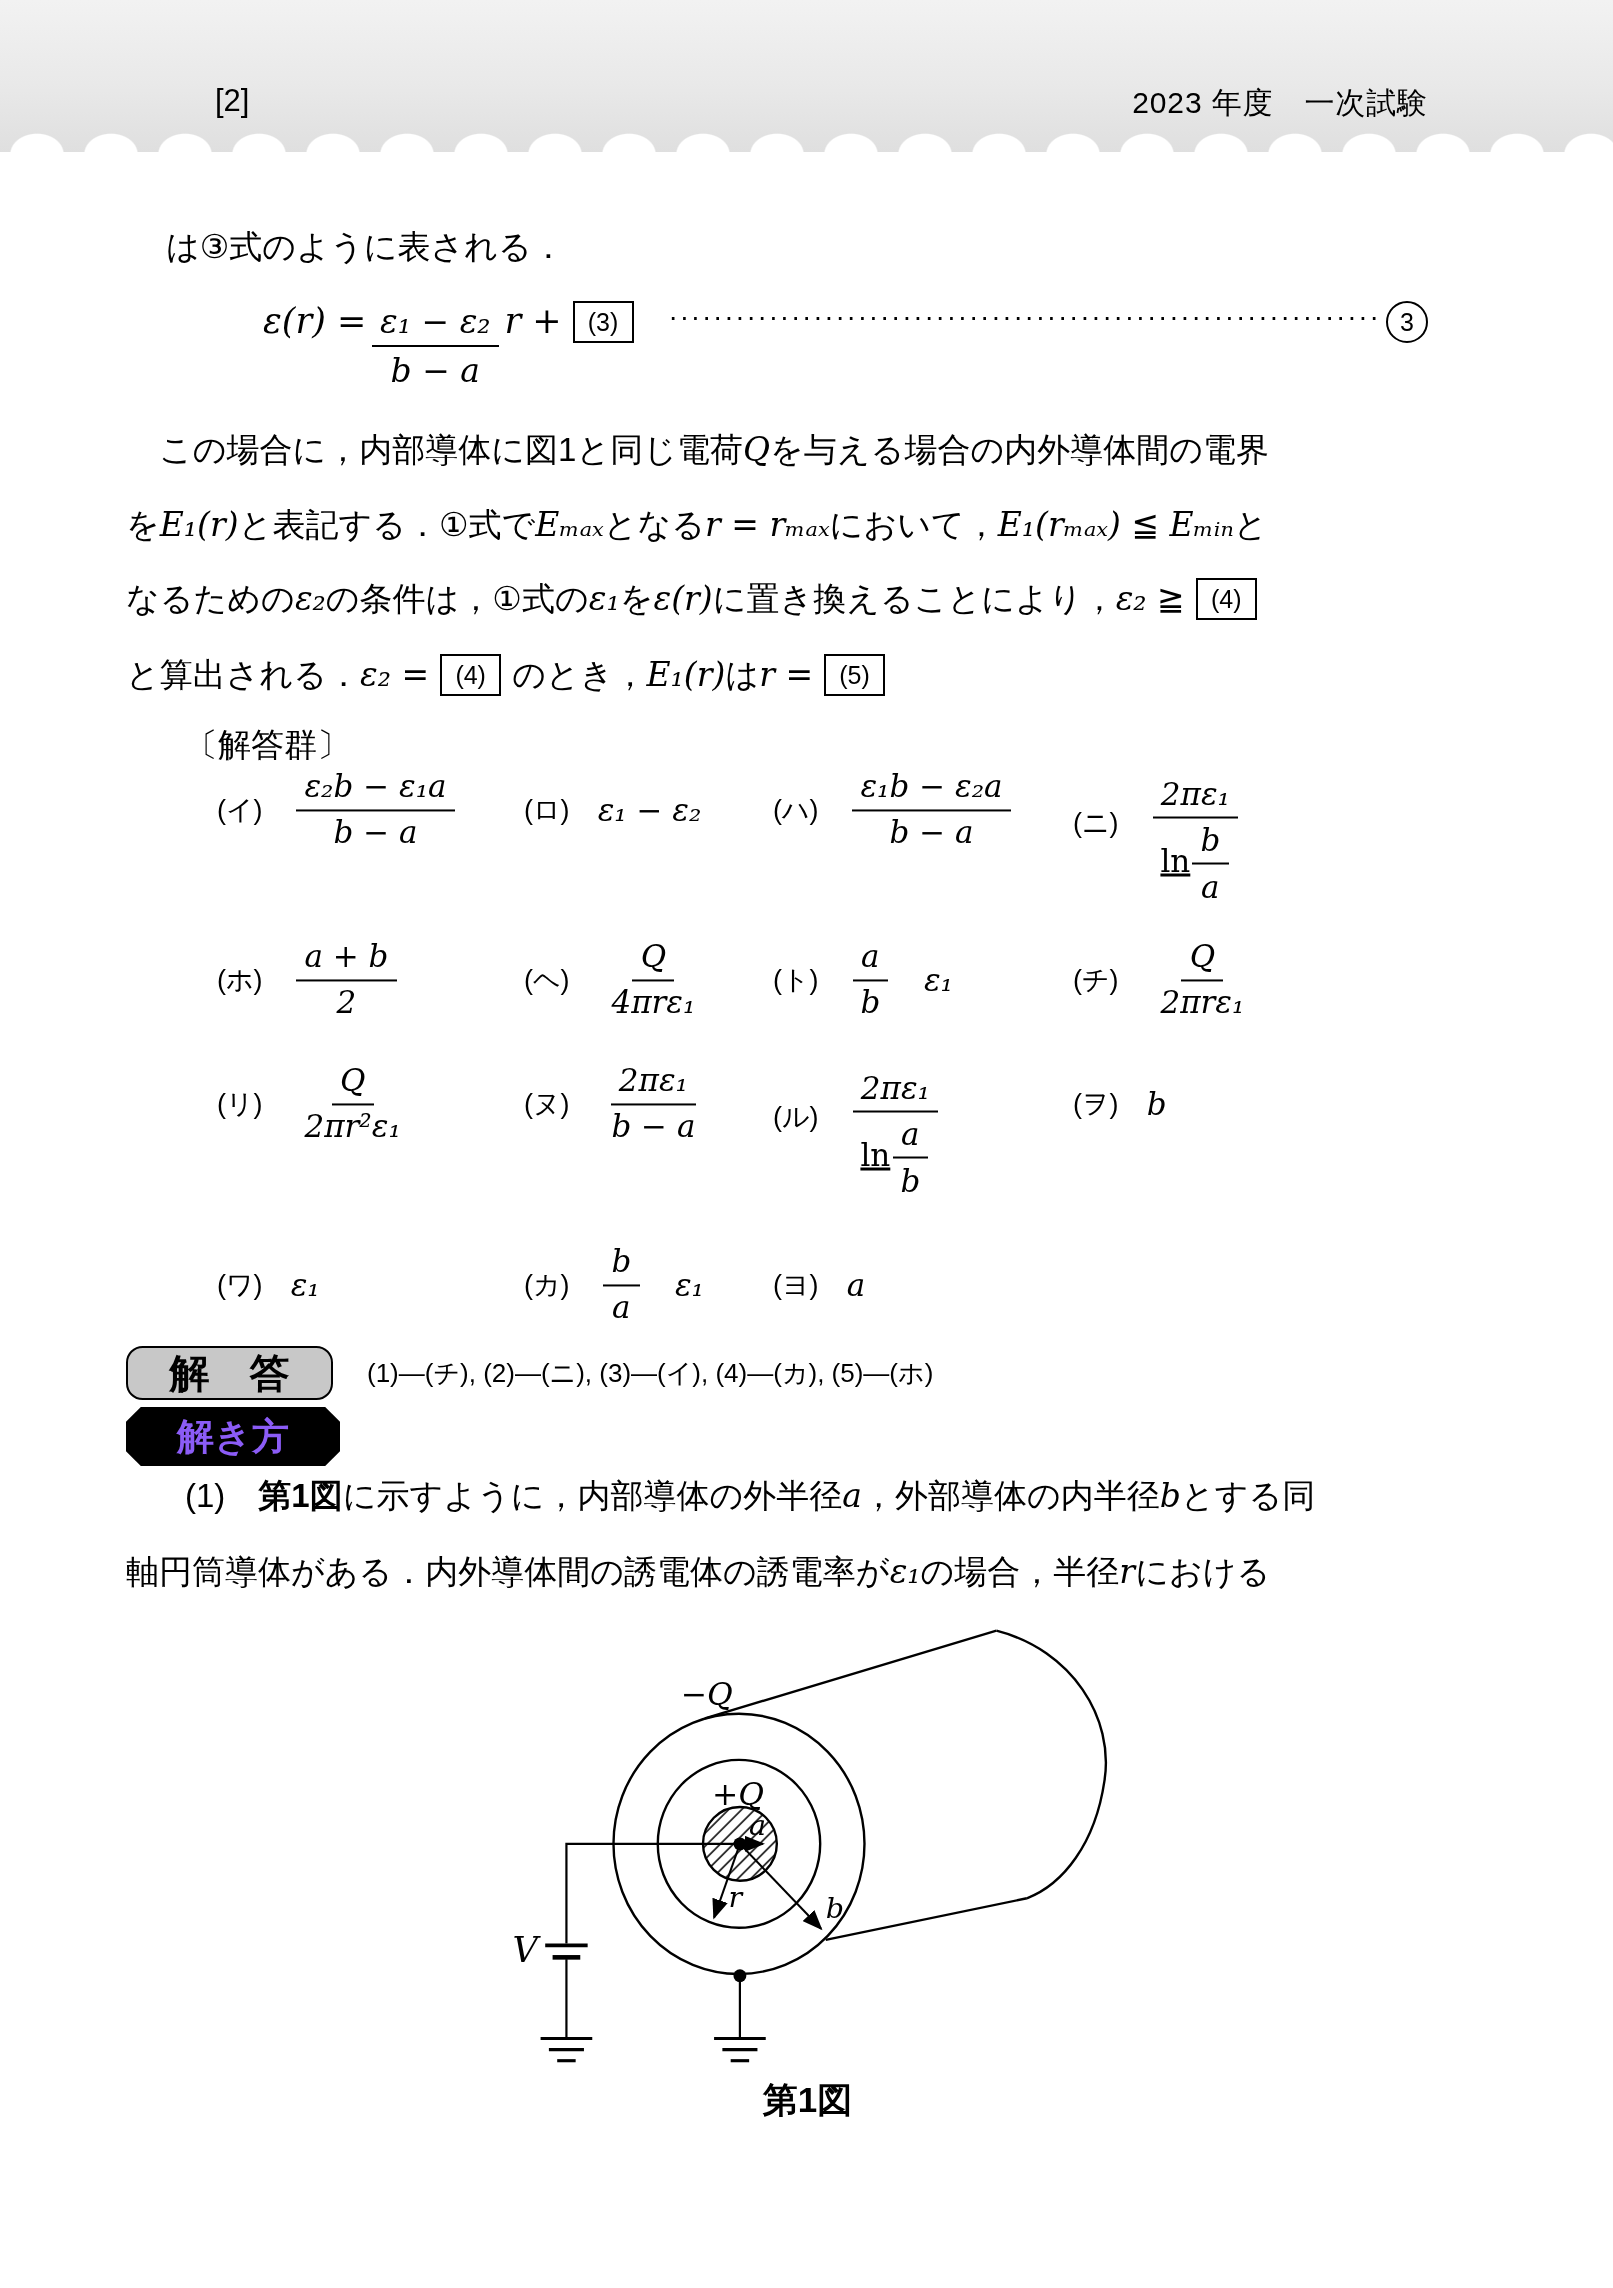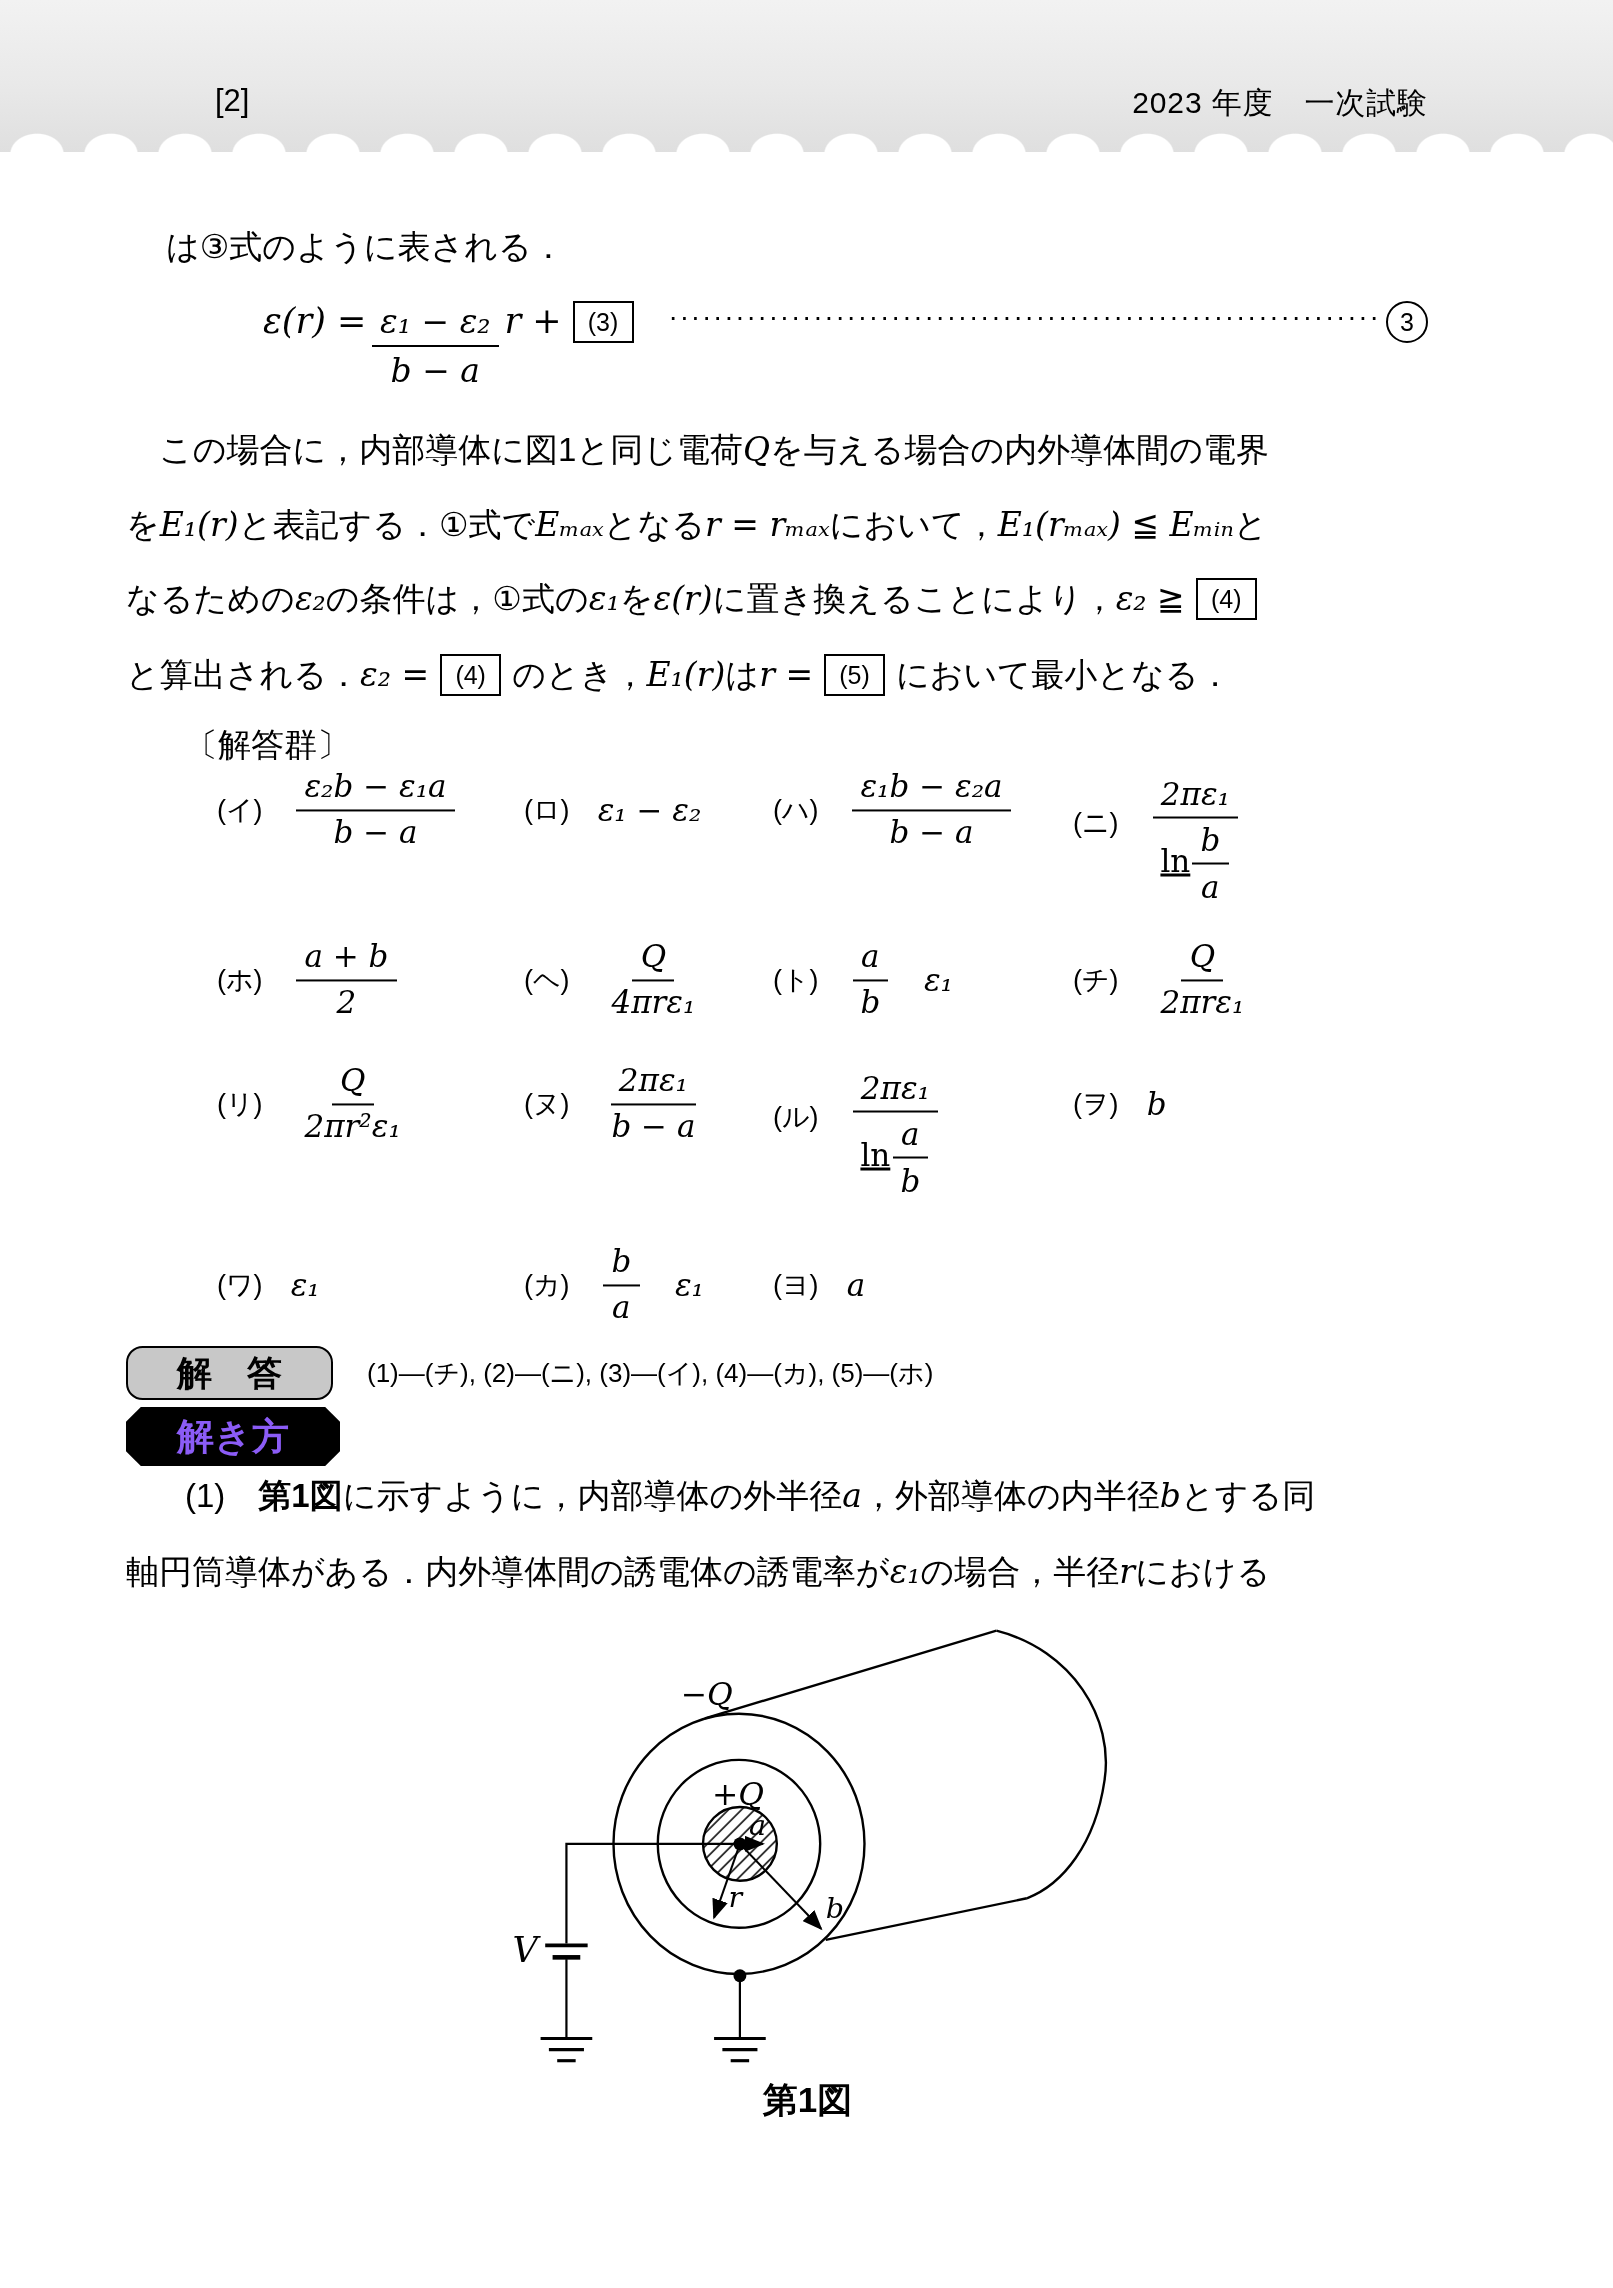--- a/index.html
+++ b/index.html
@@ -36,21 +36,21 @@
   .formula .frac{font-size:33px;}
   .leader{flex:1;overflow:hidden;white-space:nowrap;font-size:28px;letter-spacing:1.8px;margin:0 7.4px 0 24px;}
   
   .choice{position:absolute;display:flex;align-items:center;gap:28px;font-size:31px;transform:translateY(-50%);}
   .choice.tall{transform:translateY(-27%);align-items:flex-start;}
   .choice.tall .clabel{margin-top:29.5px;}
   .clabel{font-size:27px;font-family:"Liberation Sans","DejaVu Sans",sans-serif;flex:none;}
   
   .badge-ans{position:absolute;left:126px;top:1346px;width:207px;height:54px;background:#c8c8c8;
         border:2.8px solid #000;border-radius:16.6px;display:flex;align-items:center;justify-content:center;
-        font-size:35px;font-weight:bold;box-sizing:border-box;}
+        font-size:40px;font-weight:bold;box-sizing:border-box;}
   .ansline{position:absolute;left:367px;top:1346px;height:54px;display:flex;align-items:center;font-size:26px;}
   .badge-how{position:absolute;left:126px;top:1407px;width:214px;height:59px;background:#000;color:#8b5cf6;
         display:flex;align-items:center;justify-content:center;font-size:37px;font-weight:bold;
         clip-path:polygon(14.8px 0,calc(100% - 14.8px) 0,100% 14.8px,100% calc(100% - 14.8px),
                           calc(100% - 14.8px) 100%,14.8px 100%,0 calc(100% - 14.8px),0 14.8px);}
   
   .figsvg{position:absolute;left:498px;top:1615px;width:637px;height:466px;}
   .figcaption{position:absolute;left:715px;top:2077px;width:185px;text-align:center;
         font-size:35px;font-weight:bold;}
 </style>
@@ -109,21 +109,20 @@
       </div>
       <div class="hline" style="left: 126px; top: 650px;">
         <span>と算出される．</span>
         <span class="math">ε₂ =</span>
         <span class="ansbox">(4)</span>
         <span>のとき，</span>
         <span class="math">E₁(r)</span>
         <span> は </span>
         <span class="math">r =</span>
         <span class="ansbox">(5)</span>
-        <span>において最小となる．</span>
       </div>
     </div>
 
   <div class="hline" style="left:185px;top:720px;">〔解答群〕</div>
   <div id="choices">
       <div class="choice" style="left: 217px; top: 810px;">
         <span class="clabel">(イ)</span>
         <span class="frac">
           <span class="num">ε₂b − ε₁a</span>
           <span class="den">b − a</span>

